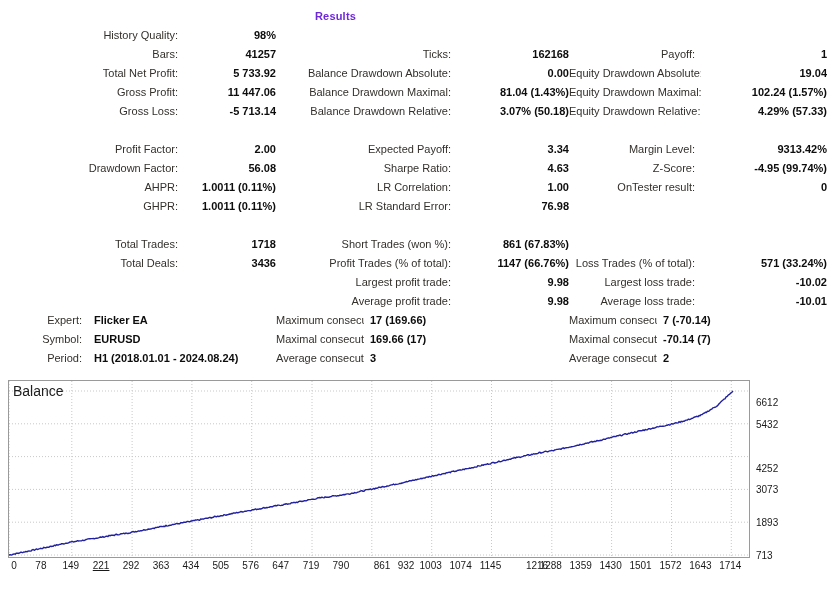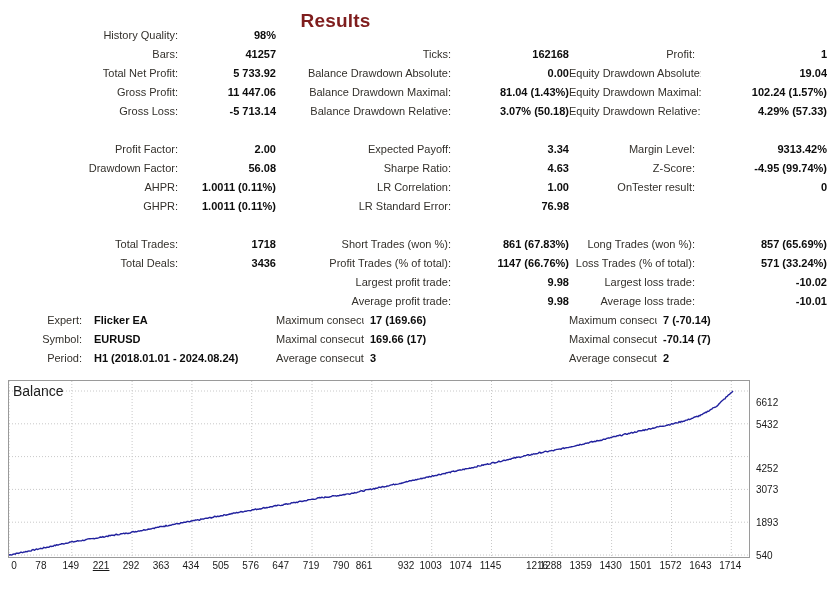--- a/index.html
+++ b/index.html
@@ -17,23 +17,23 @@
     position: relative;
   }
 
   
   .results-title {
     position: absolute;
     top: 10px;
     left: 0;
     width: 671px;
     text-align: center;
-    font-size: 19px;
+    font-size: 11px;
     font-weight: bold;
-    color: #7f1d1d;
+    color: #6d28d9;
     letter-spacing: .2px;
   }
 
   
   .stats {
     position: absolute;
     top: 26px;
     left: 0;
     width: 827px;
   }
@@ -168,21 +168,21 @@
     <div class="srow">
       <div class="cell c1">
         <div class="lbl">Bars:</div>
         <div class="val ">41257</div>
       </div>
       <div class="cell c2">
         <div class="lbl">Ticks:</div>
         <div class="val wide">162168</div>
       </div>
       <div class="cell c3">
-        <div class="lbl">Profit:</div>
+        <div class="lbl">Payoff:</div>
         <div class="val xwide">1</div>
       </div>
     </div>
     <div class="srow">
       <div class="cell c1">
         <div class="lbl">Total Net Profit:</div>
         <div class="val ">5 733.92</div>
       </div>
       <div class="cell c2">
         <div class="lbl">Balance Drawdown Absolute:</div>
@@ -280,24 +280,20 @@
     </div>
     <div class="srow spacer"></div>
     <div class="srow">
       <div class="cell c1">
         <div class="lbl">Total Trades:</div>
         <div class="val ">1718</div>
       </div>
       <div class="cell c2">
         <div class="lbl">Short Trades (won %):</div>
         <div class="val wide">861 (67.83%)</div>
-      </div>
-      <div class="cell c3">
-        <div class="lbl">Long Trades (won %):</div>
-        <div class="val xwide">857 (65.69%)</div>
       </div>
     </div>
     <div class="srow">
       <div class="cell c1">
         <div class="lbl">Total Deals:</div>
         <div class="val ">3436</div>
       </div>
       <div class="cell c2">
         <div class="lbl">Profit Trades (% of total):</div>
         <div class="val wide">1147 (66.76%)</div>
@@ -404,36 +400,36 @@
         <path d="M 0.0 174.0 L 1.1 173.7 L 2.1 174.0 L 3.2 173.7 L 4.2 173.2 L 5.3 172.9 L 6.3 173.2 L 7.4 172.1 L 8.4 172.2 L 9.5 172.2 L 10.5 172.1 L 11.6 171.3 L 12.6 171.3 L 13.7 171.7 L 14.7 171.0 L 15.8 171.1 L 16.9 170.4 L 17.9 170.8 L 19.0 170.1 L 20.0 169.9 L 21.1 170.1 L 22.1 170.0 L 23.2 168.8 L 24.2 168.5 L 25.3 169.3 L 26.3 168.7 L 27.4 167.9 L 28.4 168.5 L 29.5 168.1 L 30.6 167.7 L 31.6 167.3 L 32.7 167.6 L 33.7 167.5 L 34.8 166.3 L 35.8 166.7 L 36.9 166.8 L 37.9 166.2 L 39.0 166.2 L 40.0 166.2 L 41.1 165.2 L 42.1 165.5 L 43.2 165.3 L 44.2 165.4 L 45.3 164.2 L 46.4 164.7 L 47.4 163.7 L 48.5 164.0 L 49.5 164.0 L 50.6 163.4 L 51.6 163.4 L 52.7 162.7 L 53.7 162.6 L 54.8 163.0 L 55.8 162.6 L 56.9 162.1 L 57.9 162.3 L 59.0 162.1 L 60.1 161.5 L 61.1 161.0 L 62.2 160.9 L 63.2 160.4 L 64.3 161.0 L 65.3 160.7 L 66.4 160.5 L 67.4 160.4 L 68.5 159.7 L 69.5 160.0 L 70.6 159.9 L 71.6 159.9 L 72.7 159.8 L 73.7 159.1 L 74.8 159.6 L 75.9 159.3 L 76.9 158.5 L 78.0 158.2 L 79.0 157.9 L 80.1 157.8 L 81.1 157.7 L 82.2 157.6 L 83.2 157.6 L 84.3 157.5 L 85.3 157.9 L 86.4 157.4 L 87.4 157.2 L 88.5 157.2 L 89.6 156.8 L 90.6 156.3 L 91.7 156.0 L 92.7 156.4 L 93.8 155.4 L 94.8 156.3 L 95.9 155.8 L 96.9 155.3 L 98.0 155.3 L 99.0 155.5 L 100.1 154.3 L 101.1 154.8 L 102.2 154.1 L 103.2 154.2 L 104.3 154.2 L 105.4 154.5 L 106.4 153.5 L 107.5 153.2 L 108.5 153.8 L 109.6 153.9 L 110.6 153.6 L 111.7 152.8 L 112.7 152.7 L 113.8 152.6 L 114.8 152.2 L 115.9 152.8 L 116.9 151.9 L 118.0 152.5 L 119.0 152.5 L 120.1 152.2 L 121.2 152.1 L 122.2 151.3 L 123.3 150.7 L 124.3 150.5 L 125.4 151.1 L 126.4 150.5 L 127.5 150.9 L 128.5 150.4 L 129.6 149.9 L 130.6 150.2 L 131.7 149.7 L 132.7 149.7 L 133.8 149.4 L 134.9 148.6 L 135.9 149.2 L 137.0 148.9 L 138.0 148.9 L 139.1 148.0 L 140.1 148.4 L 141.2 147.9 L 142.2 148.0 L 143.3 147.4 L 144.3 147.3 L 145.4 147.5 L 146.4 146.5 L 147.5 146.6 L 148.5 146.1 L 149.6 146.4 L 150.7 145.5 L 151.7 145.5 L 152.8 145.4 L 153.8 145.6 L 154.9 145.3 L 155.9 145.5 L 157.0 144.3 L 158.0 145.1 L 159.1 144.9 L 160.1 144.5 L 161.2 144.2 L 162.2 144.3 L 163.3 143.5 L 164.4 143.5 L 165.4 143.4 L 166.5 143.0 L 167.5 142.4 L 168.6 142.7 L 169.6 142.6 L 170.7 142.8 L 171.7 141.7 L 172.8 141.8 L 173.8 141.8 L 174.9 141.2 L 175.9 141.2 L 177.0 141.3 L 178.0 140.5 L 179.1 140.4 L 180.2 140.8 L 181.2 140.5 L 182.3 140.0 L 183.3 139.8 L 184.4 139.4 L 185.4 139.6 L 186.5 138.9 L 187.5 139.1 L 188.6 138.7 L 189.6 139.0 L 190.7 139.2 L 191.7 137.9 L 192.8 138.2 L 193.8 137.9 L 194.9 138.0 L 196.0 137.4 L 197.0 137.2 L 198.1 137.3 L 199.1 137.2 L 200.2 136.5 L 201.2 136.5 L 202.3 137.0 L 203.3 136.5 L 204.4 136.2 L 205.4 135.3 L 206.5 135.5 L 207.5 135.9 L 208.6 135.1 L 209.7 135.5 L 210.7 135.3 L 211.8 134.7 L 212.8 134.7 L 213.9 134.9 L 214.9 133.6 L 216.0 133.9 L 217.0 134.3 L 218.1 133.7 L 219.1 133.7 L 220.2 133.0 L 221.2 133.2 L 222.3 132.5 L 223.3 132.8 L 224.4 131.9 L 225.5 132.0 L 226.5 132.1 L 227.6 131.4 L 228.6 131.9 L 229.7 131.5 L 230.7 131.2 L 231.8 130.5 L 232.8 130.7 L 233.9 131.0 L 234.9 130.7 L 236.0 130.2 L 237.0 130.3 L 238.1 129.9 L 239.2 129.6 L 240.2 129.6 L 241.3 129.8 L 242.3 129.6 L 243.4 128.6 L 244.4 128.8 L 245.5 128.5 L 246.5 127.9 L 247.6 128.7 L 248.6 128.1 L 249.7 128.2 L 250.7 127.8 L 251.8 128.0 L 252.8 127.7 L 253.9 126.9 L 255.0 126.5 L 256.0 127.3 L 257.1 126.5 L 258.1 126.7 L 259.2 126.4 L 260.2 126.4 L 261.3 125.6 L 262.3 125.7 L 263.4 125.8 L 264.4 125.2 L 265.5 124.7 L 266.5 124.5 L 267.6 124.9 L 268.7 124.1 L 269.7 124.1 L 270.8 124.4 L 271.8 124.6 L 272.9 124.2 L 273.9 124.2 L 275.0 123.3 L 276.0 123.3 L 277.1 122.6 L 278.1 123.3 L 279.2 123.0 L 280.2 122.9 L 281.3 122.9 L 282.3 121.8 L 283.4 121.9 L 284.5 121.5 L 285.5 121.4 L 286.6 121.7 L 287.6 121.2 L 288.7 121.5 L 289.7 120.6 L 290.8 120.1 L 291.8 120.3 L 292.9 120.5 L 293.9 120.3 L 295.0 119.8 L 296.0 119.6 L 297.1 119.9 L 298.1 119.4 L 299.2 118.7 L 300.3 118.6 L 301.3 118.6 L 302.4 118.4 L 303.4 118.2 L 304.5 118.2 L 305.5 118.4 L 306.6 118.1 L 307.6 117.6 L 308.7 116.8 L 309.7 116.8 L 310.8 116.5 L 311.8 116.9 L 312.9 116.2 L 314.0 116.6 L 315.0 116.9 L 316.1 115.8 L 317.1 116.3 L 318.2 116.3 L 319.2 116.1 L 320.3 116.2 L 321.3 115.7 L 322.4 115.6 L 323.4 114.7 L 324.5 114.8 L 325.5 114.9 L 326.6 114.8 L 327.6 115.2 L 328.7 114.6 L 329.8 114.8 L 330.8 114.2 L 331.9 114.3 L 332.9 114.2 L 334.0 113.7 L 335.0 113.5 L 336.1 113.7 L 337.1 113.1 L 338.2 112.9 L 339.2 112.9 L 340.3 113.2 L 341.3 113.1 L 342.4 112.3 L 343.5 112.1 L 344.5 112.4 L 345.6 111.5 L 346.6 111.9 L 347.7 111.7 L 348.7 111.2 L 349.8 110.8 L 350.8 110.3 L 351.9 109.8 L 352.9 109.6 L 354.0 110.3 L 355.0 110.2 L 356.1 109.0 L 357.1 108.6 L 358.2 108.6 L 359.3 108.5 L 360.3 108.5 L 361.4 107.9 L 362.4 108.7 L 363.5 108.1 L 364.5 107.5 L 365.6 108.0 L 366.6 107.1 L 367.7 107.2 L 368.7 107.0 L 369.8 106.1 L 370.8 106.3 L 371.9 106.6 L 372.9 105.7 L 374.0 105.5 L 375.1 106.1 L 376.1 105.6 L 377.2 105.5 L 378.2 105.0 L 379.3 105.1 L 380.3 104.7 L 381.4 104.2 L 382.4 103.9 L 383.5 103.7 L 384.5 103.0 L 385.6 103.8 L 386.6 103.3 L 387.7 103.4 L 388.8 103.1 L 389.8 102.8 L 390.9 102.4 L 391.9 102.5 L 393.0 102.0 L 394.0 102.0 L 395.1 101.4 L 396.1 101.3 L 397.2 100.5 L 398.2 100.7 L 399.3 100.4 L 400.3 99.8 L 401.4 99.8 L 402.4 99.9 L 403.5 99.2 L 404.6 99.3 L 405.6 99.3 L 406.7 98.5 L 407.7 98.8 L 408.8 98.2 L 409.8 98.1 L 410.9 97.9 L 411.9 97.2 L 413.0 97.8 L 414.0 97.1 L 415.1 97.0 L 416.1 97.0 L 417.2 96.1 L 418.3 95.9 L 419.3 96.3 L 420.4 95.4 L 421.4 95.9 L 422.5 95.3 L 423.5 94.7 L 424.6 95.2 L 425.6 94.6 L 426.7 94.5 L 427.7 94.6 L 428.8 93.9 L 429.8 93.3 L 430.9 93.6 L 431.9 93.7 L 433.0 92.9 L 434.1 92.8 L 435.1 92.4 L 436.2 92.8 L 437.2 91.7 L 438.3 91.9 L 439.3 91.4 L 440.4 91.1 L 441.4 91.7 L 442.5 90.4 L 443.5 90.4 L 444.6 90.0 L 445.6 90.6 L 446.7 90.3 L 447.8 90.0 L 448.8 89.2 L 449.9 89.2 L 450.9 88.8 L 452.0 89.1 L 453.0 88.9 L 454.1 88.2 L 455.1 88.7 L 456.2 87.8 L 457.2 87.8 L 458.3 87.6 L 459.3 87.6 L 460.4 87.0 L 461.4 87.4 L 462.5 86.8 L 463.6 86.6 L 464.6 86.7 L 465.7 86.0 L 466.7 86.1 L 467.8 86.1 L 468.8 84.7 L 469.9 84.9 L 470.9 85.1 L 472.0 84.9 L 473.0 83.8 L 474.1 84.4 L 475.1 83.6 L 476.2 83.5 L 477.2 83.5 L 478.3 82.7 L 479.4 83.4 L 480.4 83.1 L 481.5 83.0 L 482.5 81.9 L 483.6 81.5 L 484.6 81.5 L 485.7 82.0 L 486.7 81.8 L 487.8 81.4 L 488.8 81.0 L 489.9 79.9 L 490.9 80.8 L 492.0 80.6 L 493.1 80.1 L 494.1 79.5 L 495.2 79.2 L 496.2 79.5 L 497.3 79.1 L 498.3 78.6 L 499.4 78.8 L 500.4 78.1 L 501.5 78.4 L 502.5 77.6 L 503.6 77.2 L 504.6 77.0 L 505.7 76.5 L 506.7 77.0 L 507.8 76.1 L 508.9 76.2 L 509.9 75.9 L 511.0 76.5 L 512.0 76.1 L 513.1 75.7 L 514.1 75.3 L 515.2 74.7 L 516.2 74.7 L 517.3 74.3 L 518.3 73.8 L 519.4 73.7 L 520.4 74.3 L 521.5 74.1 L 522.6 73.3 L 523.6 73.5 L 524.7 72.7 L 525.7 73.1 L 526.8 72.8 L 527.8 72.7 L 528.9 72.4 L 529.9 71.5 L 531.0 71.2 L 532.0 72.2 L 533.1 71.6 L 534.1 71.5 L 535.2 70.7 L 536.2 70.3 L 537.3 70.4 L 538.4 70.9 L 539.4 70.5 L 540.5 69.9 L 541.5 69.9 L 542.6 69.4 L 543.6 69.6 L 544.7 69.7 L 545.7 68.9 L 546.8 68.7 L 547.8 68.4 L 548.9 68.3 L 549.9 68.1 L 551.0 68.0 L 552.1 68.4 L 553.1 67.3 L 554.2 66.8 L 555.2 67.6 L 556.3 66.9 L 557.3 66.7 L 558.4 66.6 L 559.4 66.6 L 560.5 66.1 L 561.5 66.0 L 562.6 65.8 L 563.6 65.6 L 564.7 65.4 L 565.7 65.1 L 566.8 64.8 L 567.9 64.3 L 568.9 64.2 L 570.0 64.3 L 571.0 63.3 L 572.1 63.7 L 573.1 63.6 L 574.2 63.2 L 575.2 63.1 L 576.3 62.3 L 577.3 62.4 L 578.4 61.9 L 579.4 62.2 L 580.5 61.4 L 581.5 60.9 L 582.6 60.5 L 583.7 61.0 L 584.7 60.6 L 585.8 60.3 L 586.8 60.6 L 587.9 59.5 L 588.9 59.7 L 590.0 59.8 L 591.0 59.3 L 592.1 59.5 L 593.1 59.2 L 594.2 58.3 L 595.2 58.1 L 596.3 58.4 L 597.4 57.4 L 598.4 57.2 L 599.5 56.8 L 600.5 57.1 L 601.6 56.5 L 602.6 56.4 L 603.7 55.9 L 604.7 55.5 L 605.8 55.4 L 606.8 55.6 L 607.9 54.8 L 608.9 54.7 L 610.0 54.5 L 611.0 53.9 L 612.1 54.8 L 613.2 54.5 L 614.2 53.6 L 615.3 53.0 L 616.3 52.7 L 617.4 53.3 L 618.4 53.3 L 619.5 52.3 L 620.5 52.6 L 621.6 51.9 L 622.6 51.4 L 623.7 52.1 L 624.7 51.7 L 625.8 50.8 L 626.9 51.4 L 627.9 51.1 L 629.0 50.0 L 630.0 49.8 L 631.1 49.6 L 632.1 49.8 L 633.2 49.5 L 634.2 49.0 L 635.3 49.5 L 636.3 48.5 L 637.4 48.9 L 638.4 48.7 L 639.5 47.7 L 640.5 47.6 L 641.6 48.2 L 642.7 47.7 L 643.7 47.0 L 644.8 47.3 L 645.8 46.9 L 646.9 46.5 L 647.9 45.7 L 649.0 45.9 L 650.0 45.7 L 651.1 45.2 L 652.1 45.4 L 653.2 45.3 L 654.2 45.3 L 655.3 45.1 L 656.3 44.8 L 657.4 44.3 L 658.5 44.2 L 659.5 43.6 L 660.6 44.1 L 661.6 43.6 L 662.7 42.6 L 663.7 43.0 L 664.8 42.7 L 665.8 42.1 L 666.9 41.6 L 667.9 42.1 L 669.0 41.9 L 670.0 40.6 L 671.1 41.4 L 672.2 40.3 L 673.2 40.9 L 674.3 40.2 L 675.3 40.3 L 676.4 39.4 L 677.4 39.1 L 678.5 39.1 L 679.5 38.1 L 680.6 38.6 L 681.6 38.2 L 682.7 37.4 L 683.7 37.2 L 684.8 36.4 L 685.8 36.0 L 686.9 35.6 L 688.0 35.3 L 689.0 35.7 L 690.1 34.5 L 691.1 34.7 L 692.2 33.6 L 693.2 33.5 L 694.3 32.5 L 695.3 32.2 L 696.4 31.3 L 697.4 31.5 L 698.5 30.2 L 699.5 30.4 L 700.6 29.4 L 701.7 28.5 L 702.7 28.2 L 703.8 26.9 L 704.8 26.6 L 705.9 26.3 L 706.9 25.8 L 708.0 25.2 L 709.1 24.0 L 710.3 22.5 L 711.4 21.4 L 712.5 20.2 L 713.7 19.2 L 714.8 18.2 L 716.0 17.8 L 717.1 15.9 L 718.3 15.3 L 719.4 13.9 L 720.6 13.3 L 721.7 12.0 L 722.8 11.4 L 724.0 10.0" fill="none" stroke="#21219e" stroke-width="1.4" stroke-linejoin="round"></path>
       </svg>
   </div>
   <div class="chart-legend">Balance</div>
   <div class="yaxis" id="yaxis">
       <div class="ytick" style="top: 22px;">6612</div>
       <div class="ytick" style="top: 43.8056px;">5432</div>
       <div class="ytick" style="top: 88px;">4252</div>
       <div class="ytick" style="top: 109.389px;">3073</div>
       <div class="ytick" style="top: 142.194px;">1893</div>
-      <div class="ytick" style="top: 175px;">540</div>
+      <div class="ytick" style="top: 175px;">713</div>
     </div>
   <div class="xaxis" id="xaxis">
       <div class="xtick" style="left: 6px;">0</div>
       <div class="xtick" style="left: 32.9px;">78</div>
       <div class="xtick" style="left: 62.8px;">149</div>
       <div class="xtick" style="left: 93.1px; text-decoration: underline;">221</div>
       <div class="xtick" style="left: 123.1px;">292</div>
       <div class="xtick" style="left: 153px;">363</div>
       <div class="xtick" style="left: 182.9px;">434</div>
       <div class="xtick" style="left: 212.8px;">505</div>
       <div class="xtick" style="left: 242.7px;">576</div>
       <div class="xtick" style="left: 272.7px;">647</div>
       <div class="xtick" style="left: 303px;">719</div>
       <div class="xtick" style="left: 332.9px;">790</div>
-      <div class="xtick" style="left: 356px;">861</div>
+      <div class="xtick" style="left: 374px;">861</div>
       <div class="xtick" style="left: 398px;">932</div>
       <div class="xtick" style="left: 422.7px;">1003</div>
       <div class="xtick" style="left: 452.6px;">1074</div>
       <div class="xtick" style="left: 482.5px;">1145</div>
       <div class="xtick" style="left: 529px; text-align: center;">1216</div>
       <div class="xtick" style="left: 542.8px;">1288</div>
       <div class="xtick" style="left: 572.7px;">1359</div>
       <div class="xtick" style="left: 602.6px;">1430</div>
       <div class="xtick" style="left: 632.5px;">1501</div>
       <div class="xtick" style="left: 662.5px;">1572</div>

